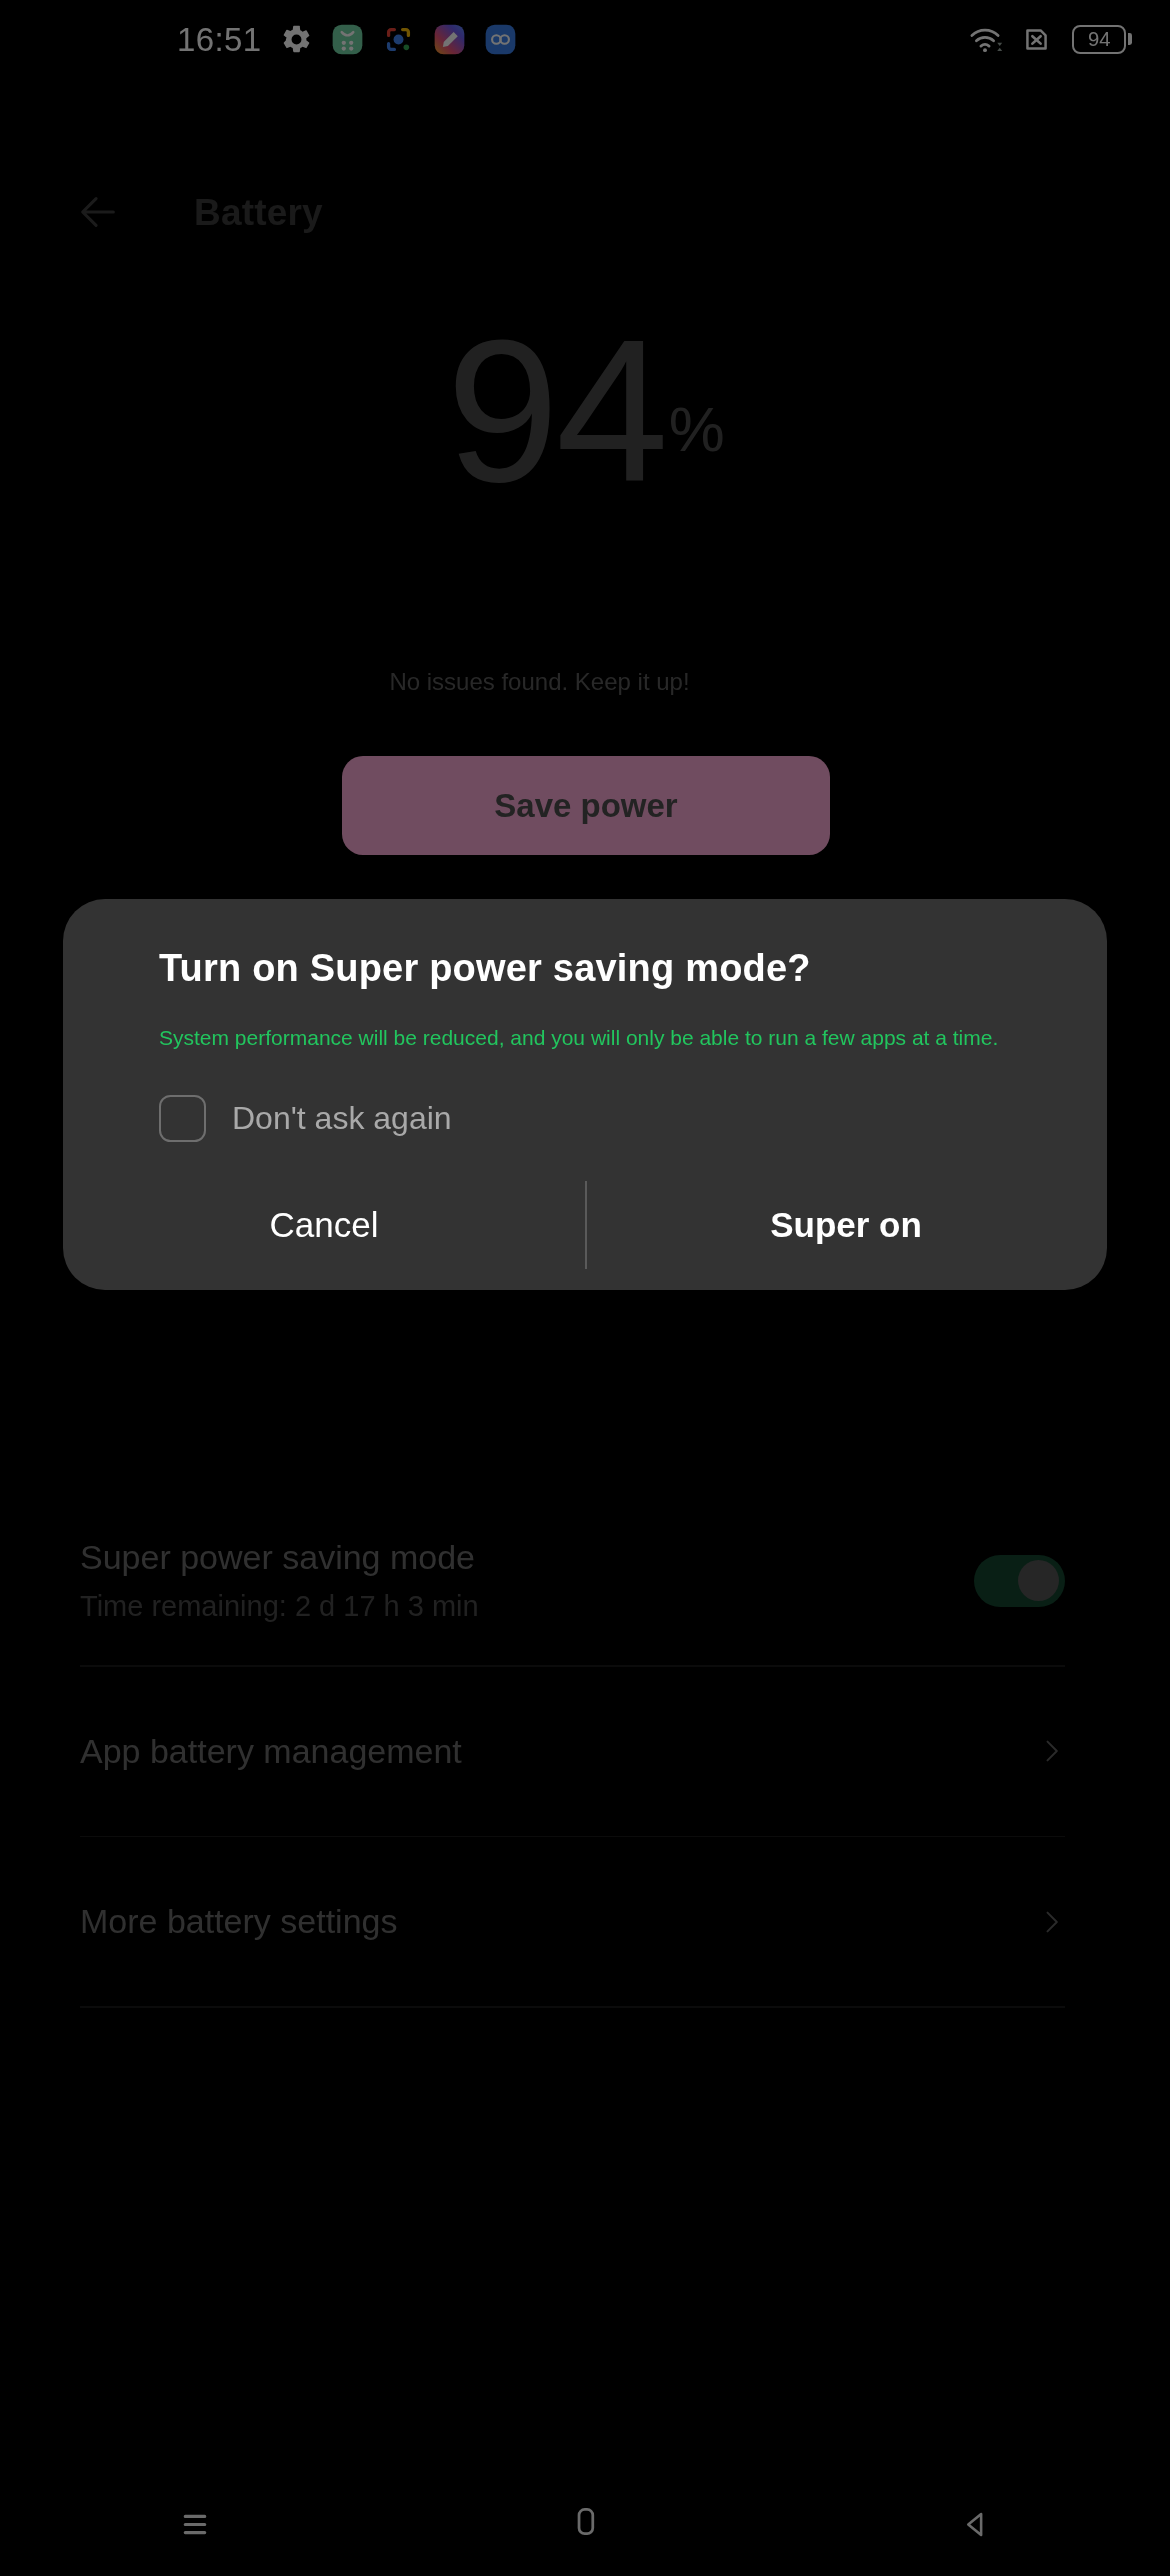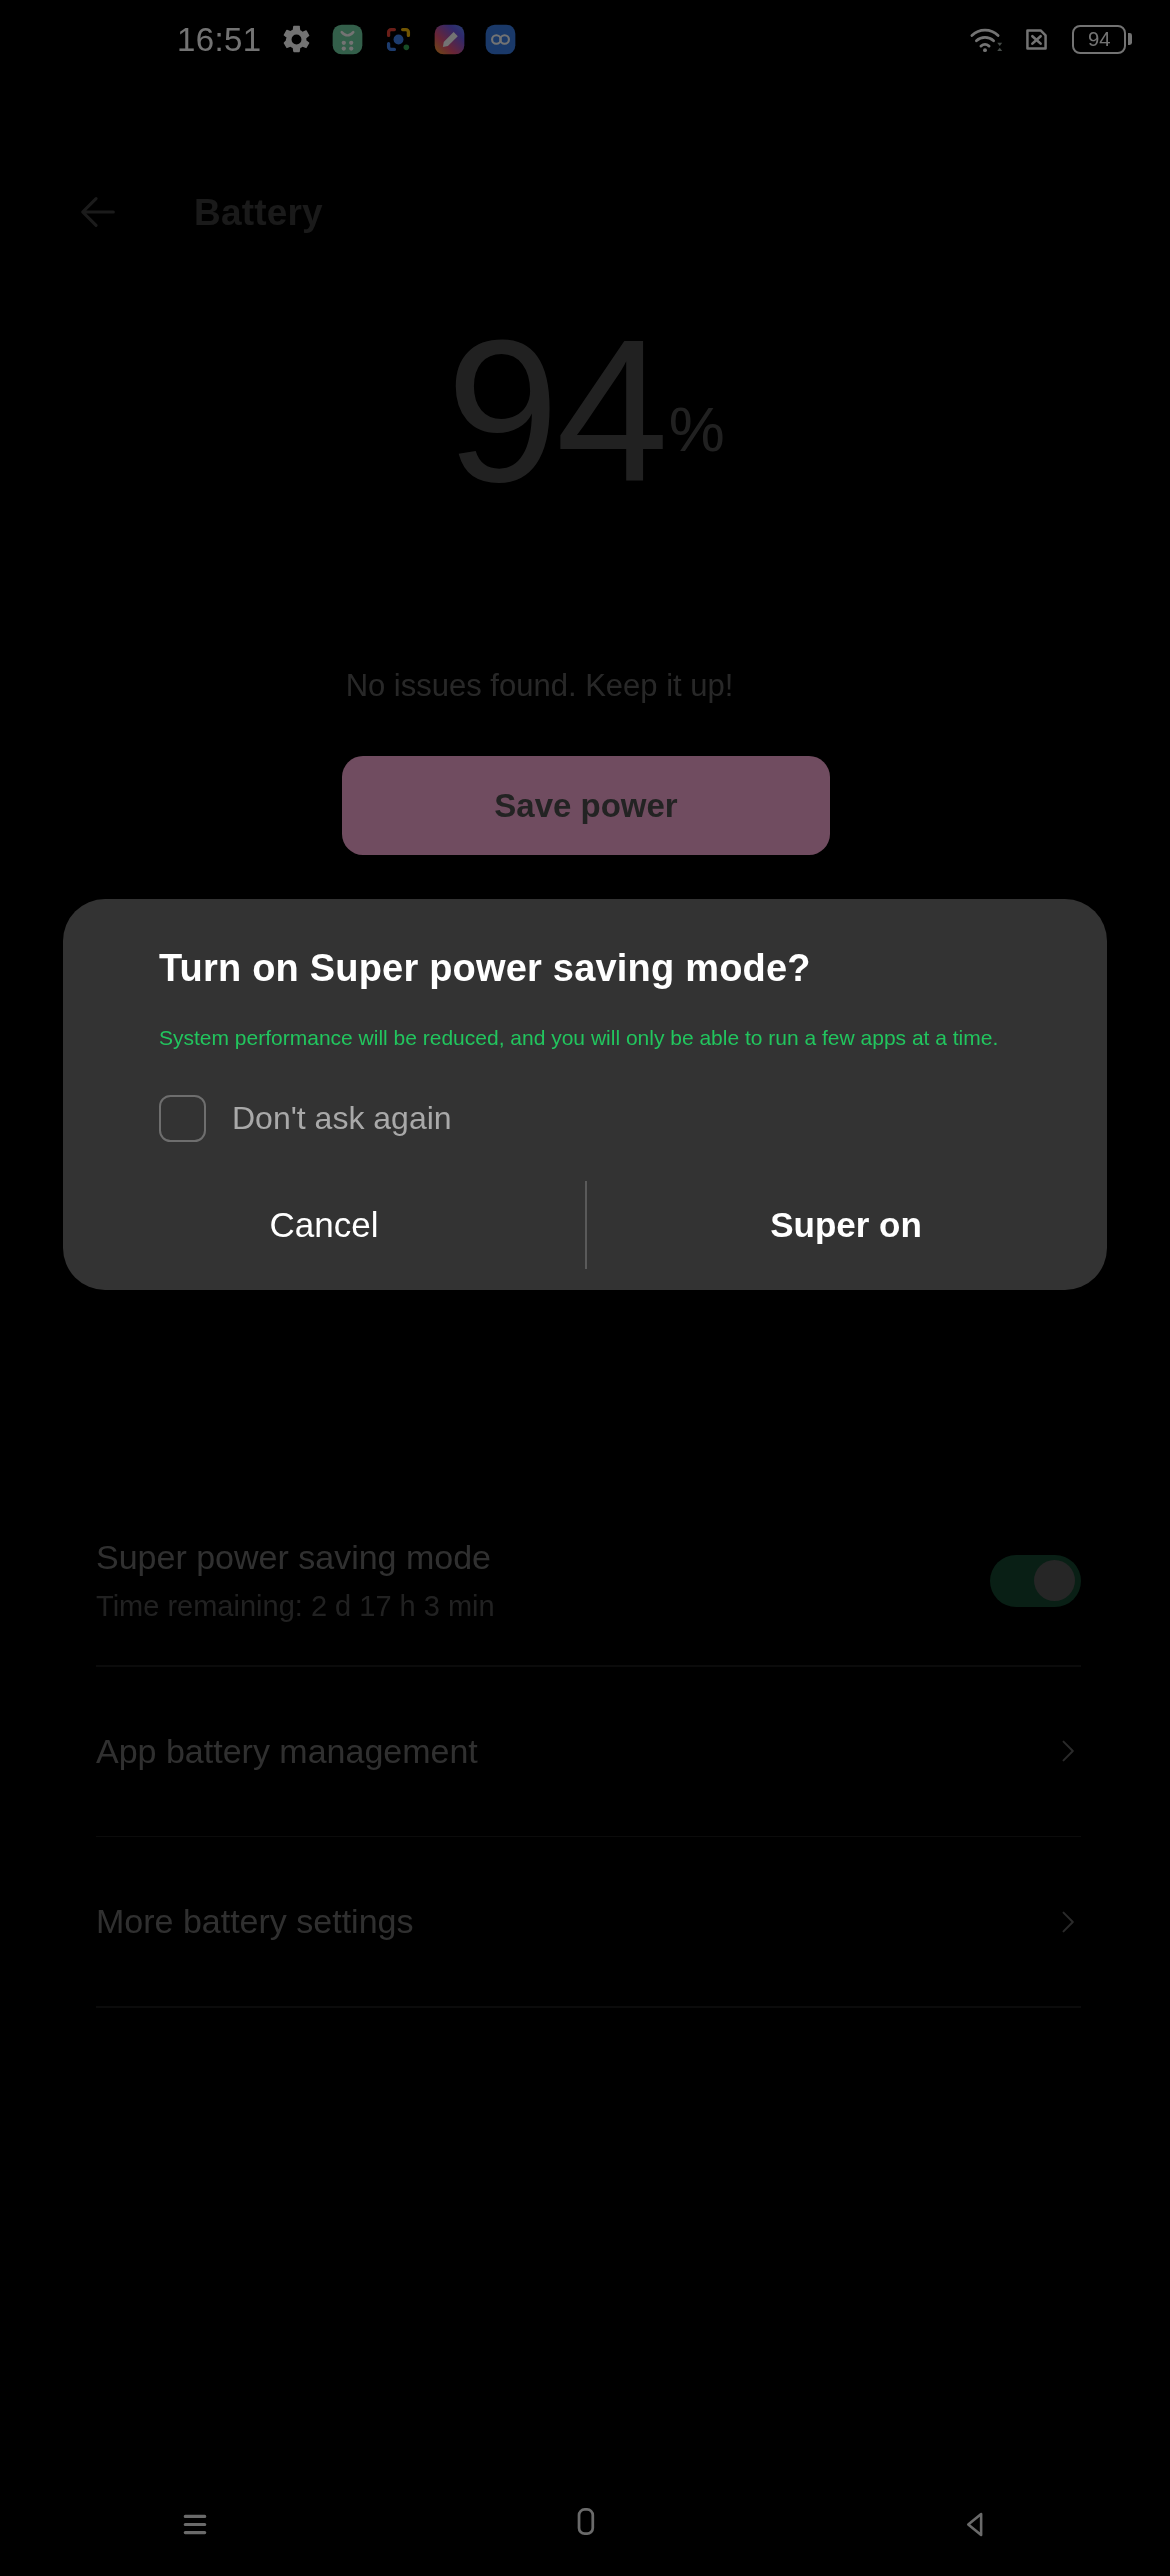--- a/index.html
+++ b/index.html
@@ -67,32 +67,32 @@
   #pct-num {
     font-size:203px; font-weight:300; color:#4a4a4a; line-height:1;
     letter-spacing:-3.3px;
   }
   #pct-sign {
     font-size:63px; font-weight:300; color:#4a4a4a;
     line-height:1; margin-top:89px; margin-left:3.3px;
   }
   #hero-sub {
     position:absolute; top:668px; left:0; width:1079px;
-    text-align:center; font-size:31px; color:#5a5a5a; font-weight:400;
+    text-align:center; font-size:24px; color:#5a5a5a; font-weight:400;
   }
   #save-power-btn {
     position:absolute; top:756px; left:342px;
     width:488px; height:99px;
     background:#f9a8d4; border-radius:21px;
     display:flex; align-items:center; justify-content:center;
     color:#4f4f4f; font-size:33px; font-weight:700;
   }
 
   
-  #list { position:absolute; top:1496px; left:18px; width:1141px; }
+  #list { position:absolute; top:1496px; left:2px; width:1141px; }
   .row {
     position:relative; height:169px;
     display:flex; align-items:center;
     padding:0 78px 0 78px;
   }
   .row-main { flex:1; display:flex; flex-direction:column; gap:13px; }
   .row-title { font-size:34px; color:#6b6b6b; font-weight:400; }
   .row-sub   { font-size:29px; color:#4a4a4a; font-weight:400; }
   .chev { width:28px; height:28px; flex:0 0 auto; }
   .divider {

